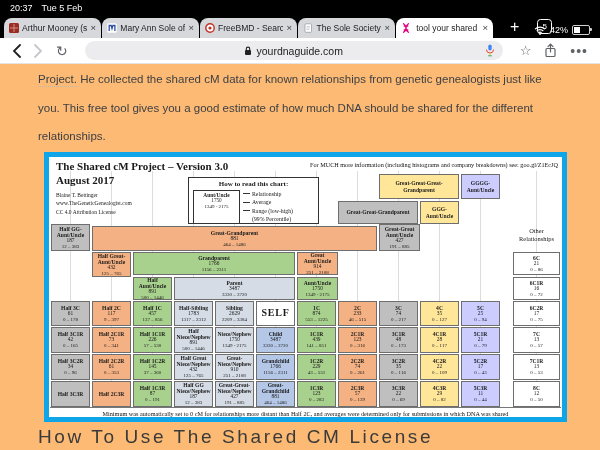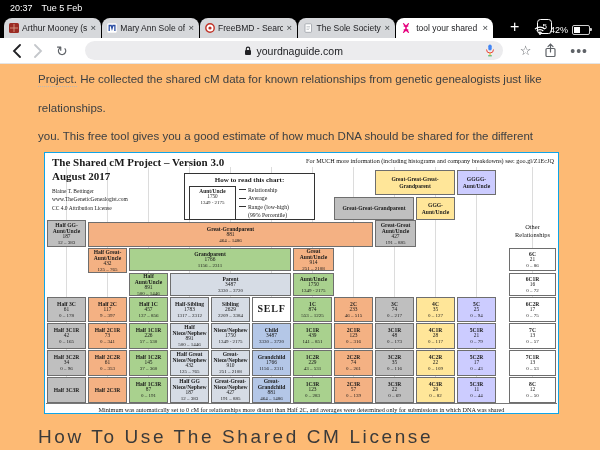--- a/index.html
+++ b/index.html
@@ -39,21 +39,21 @@
 
   
   .page{position:relative;height:386px;background:#fdba74;overflow:hidden;}
   .para{margin:0 0 0 38px;padding-top:1px;font-size:11.5px;line-height:28.5px;color:#3d4043;}
   .para .pline{display:block;white-space:nowrap;}
   .plink{text-decoration:underline dotted #b9b9b9;text-underline-offset:3px;}
   .bigheading{position:absolute;left:38px;top:362px;font-size:19px;font-weight:400;
     letter-spacing:2.6px;color:#3a3a3a;white-space:nowrap;}
 
   
-  .chart{position:absolute;left:44px;top:88px;width:513px;height:260px;border:1px solid #0ea5e9;
+  .chart{position:absolute;left:44px;top:88px;width:513px;height:260px;border:5px solid #0ea5e9;
     background:#fff;font-family:"Liberation Serif",serif;color:#1a1a1a;}
   .gline{position:absolute;top:14px;height:236px;width:1px;background:#dcdcdc;}
   .ch-title{position:absolute;left:7px;top:3px;font-size:11px;font-weight:bold;line-height:1.25;width:210px;}
   .ch-credits{position:absolute;left:7px;top:34px;font-size:5.5px;line-height:1.5;color:#222;}
   .ch-info{position:absolute;right:4px;top:4px;font-size:6.2px;white-space:nowrap;color:#111;}
   .howto{position:absolute;left:139px;top:20px;width:131px;height:47px;border:1px solid #333;
     background:#fff;box-sizing:border-box;z-index:3;}
   .howto-title{text-align:center;font-weight:bold;font-size:7px;margin-top:2px;}
   .howto-row{display:flex;margin:2px 0 0 4px;}
   .mini{width:45px;border:1px solid #333;text-align:center;line-height:1.15;padding:1px 0;background:#fff;}
@@ -175,22 +175,22 @@
     <svg width="13" height="15" viewBox="0 0 13 15">
       <rect x="2" y="5.5" width="9" height="8" rx="1" stroke="#5f6368" stroke-width="1.2" fill="none"></rect>
       <path d="M6.5 9V1.5M4 3.7 6.5 1.2 9 3.7" stroke="#5f6368" stroke-width="1.2" fill="none" stroke-linecap="round"></path>
     </svg>
     <span class="dots">•••</span>
   </div>
 
   <div class="page">
     <p class="para">
       <span class="pline"><span class="plink">Project.</span><span> He collected the shared cM data for known relationships from genetic genealogists just like</span></span>
+      <span class="pline">you. This free tool gives you a good estimate of how much DNA should be shared for the different</span>
       <span class="pline">relationships.</span>
-      <span class="pline">you. This free tool gives you a good estimate of how much DNA should be shared for the different</span>
     </p>
 
     <div class="chart">
       <div id="gridlines">
           <div class="gline" style="left: 21px;"></div>
           <div class="gline" style="left: 62px;"></div>
           <div class="gline" style="left: 103px;"></div>
           <div class="gline" style="left: 144px;"></div>
           <div class="gline" style="left: 185px;"></div>
           <div class="gline" style="left: 226px;"></div>

